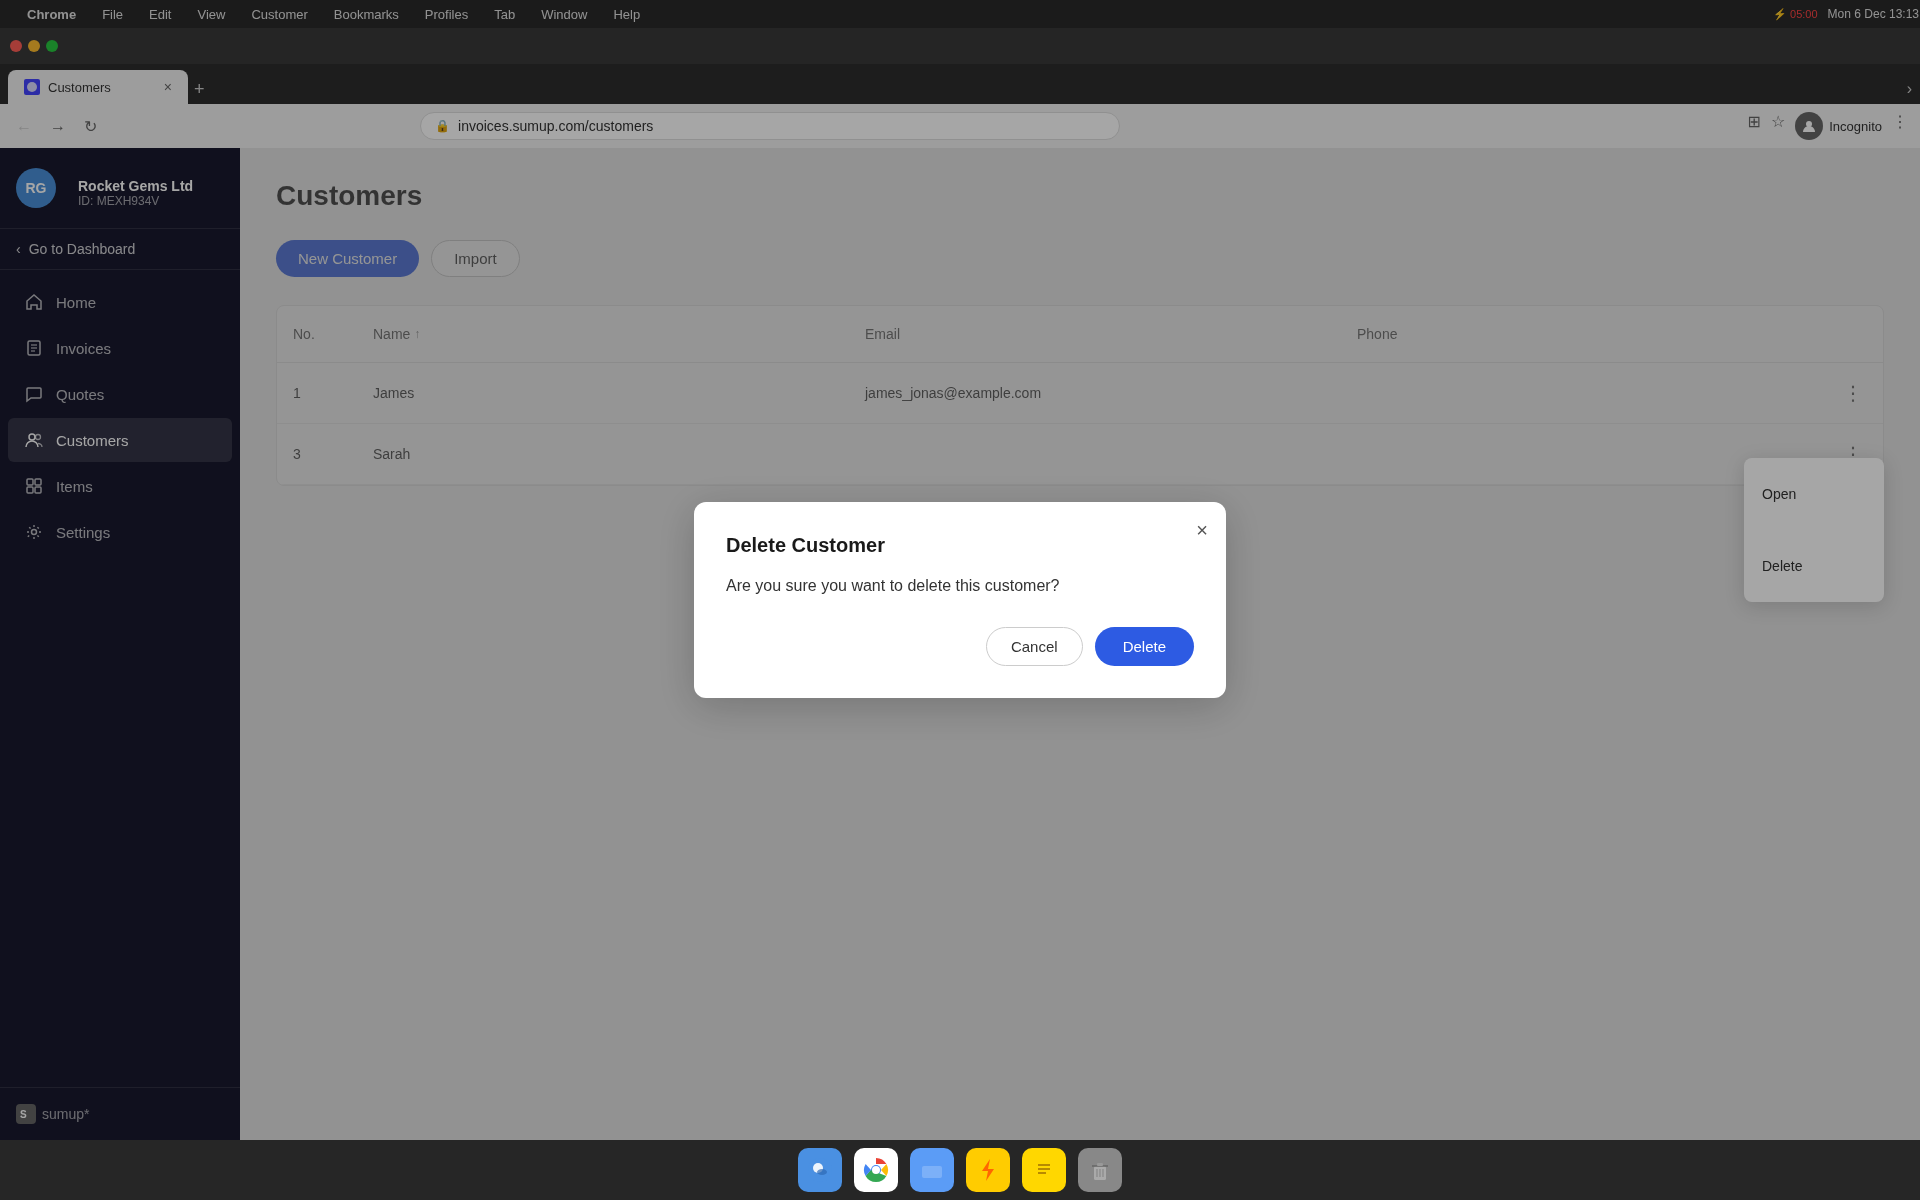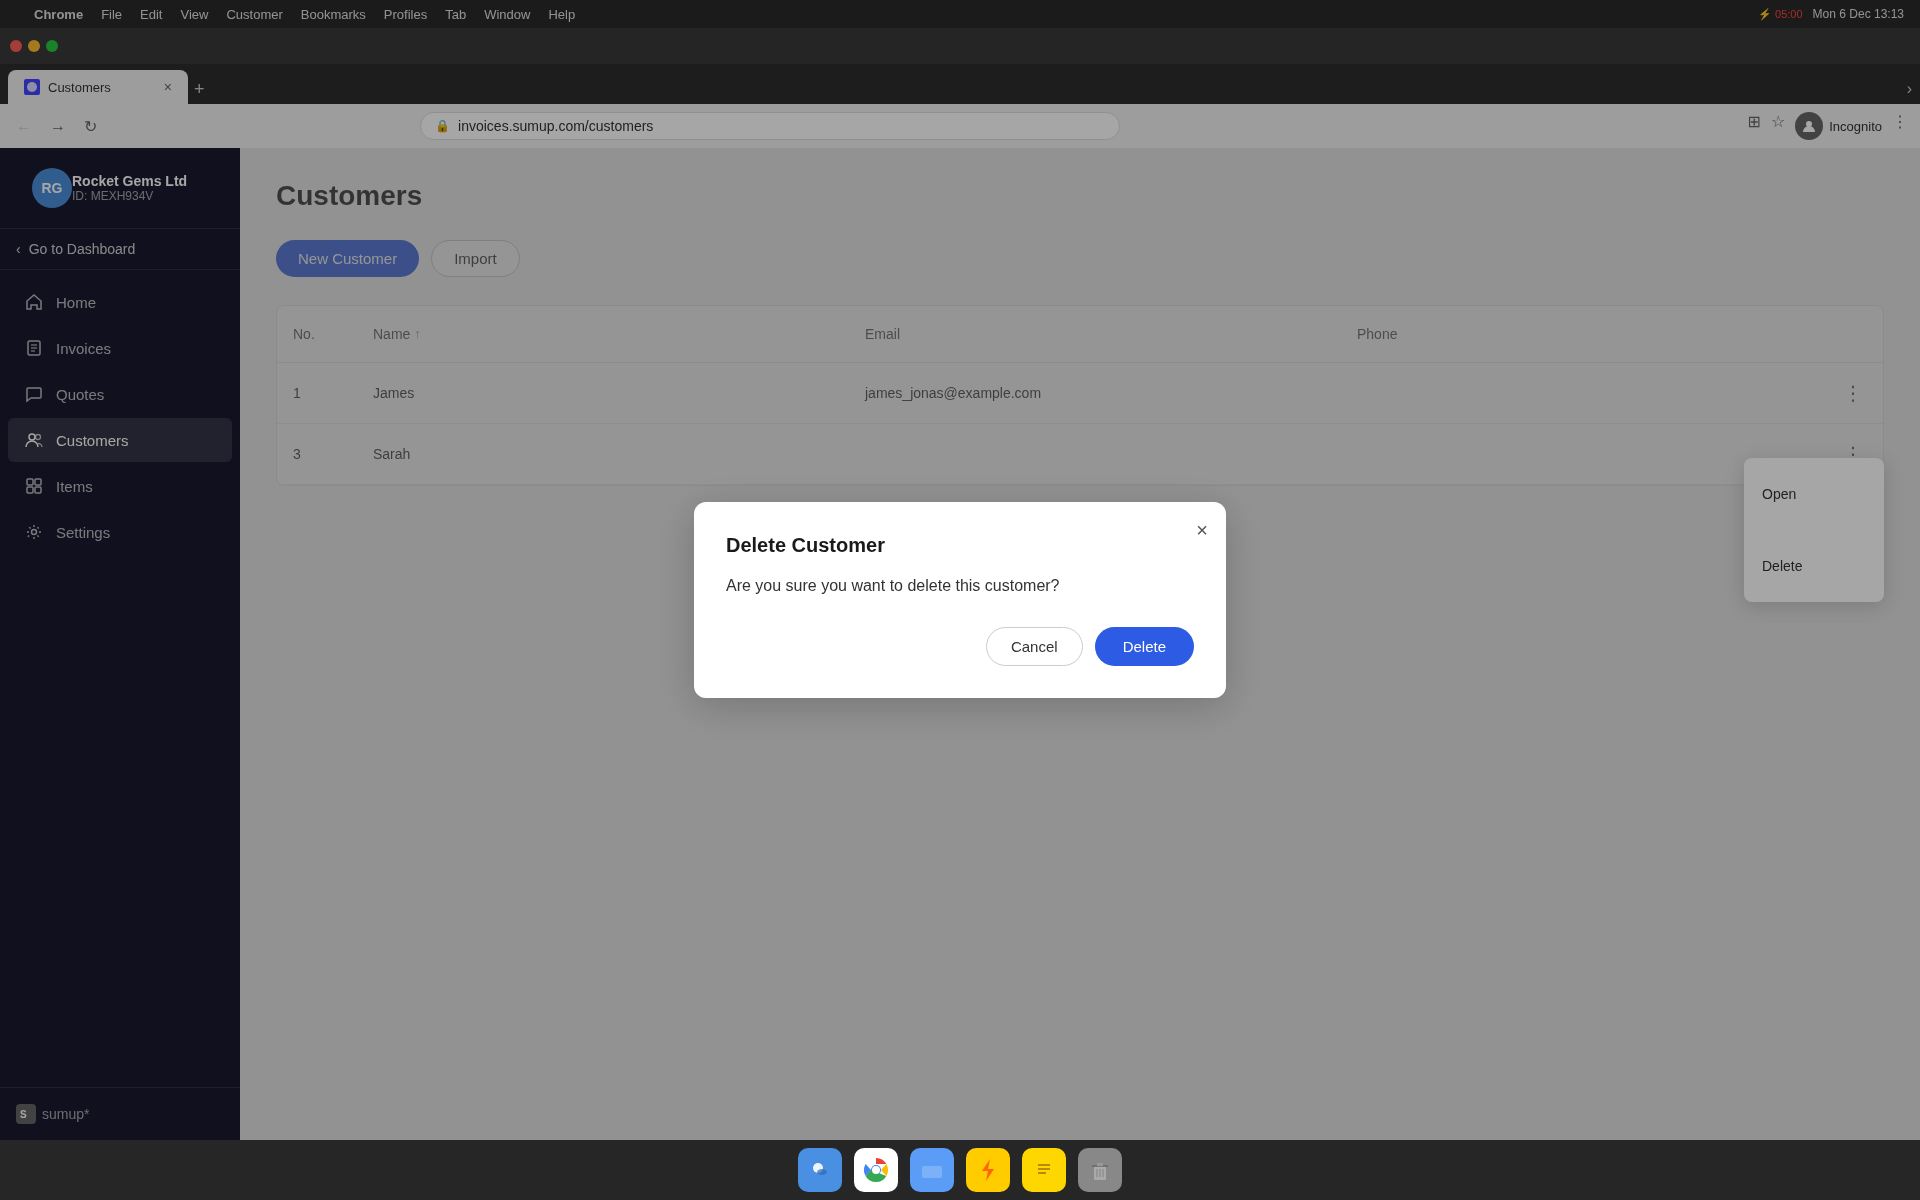--- a/index.html
+++ b/index.html
@@ -4,22 +4,22 @@
   <style>
     * { margin: 0; padding: 0; box-sizing: border-box; }
     body { font-family: -apple-system, BlinkMacSystemFont, 'Segoe UI', sans-serif; background: #1e1e1e; width: 1920px; height: 1200px; overflow: hidden; }
 
     
     .mac-menubar {
       height: 28px;
       background: #2a2a2a;
       display: flex;
       align-items: center;
-      padding: 0 16px;
-      gap: 18px;
+      padding: 0 1px;
+      gap: 26px;
       color: #e0e0e0;
       font-size: 13px;
       position: relative;
       z-index: 100;
     }
     .mac-menubar .apple-logo { font-size: 16px; color: #e0e0e0; }
     .mac-menubar .menu-item { cursor: pointer; }
     .mac-menubar .menu-item.bold { font-weight: 600; }
     .mac-menubar-right {
       margin-left: auto;
@@ -118,39 +118,40 @@
     .sidebar {
       width: 240px;
       background: #1a1a2e;
       color: white;
       display: flex;
       flex-direction: column;
       flex-shrink: 0;
       height: 100%;
     }
     .sidebar-brand {
-      padding: 20px 32px;
-      display: flex;
-      align-items: center;
+      padding: 20px 16px;
+      display: flex;
+      align-items: flex-end;
+      gap: 12px;
       border-bottom: 1px solid rgba(255,255,255,0.1);
     }
     .brand-avatar {
       width: 40px;
       height: 40px;
       border-radius: 50%;
       background: #4a90d9;
       display: flex;
       align-items: center;
       justify-content: center;
       font-size: 14px;
       font-weight: 700;
       color: white;
       flex-shrink: 0;
     }
-    .brand-info { display: flex; flex-direction: column; }
+    .brand-info { display: flex; flex-direction: column; margin-left: 10px; }
     .brand-name { font-size: 14px; font-weight: 600; color: white; }
     .brand-id { font-size: 12px; color: rgba(255,255,255,0.6); }
 
     .sidebar-goto {
       padding: 12px 16px;
       display: flex;
       align-items: center;
       gap: 8px;
       color: rgba(255,255,255,0.8);
       font-size: 14px;

